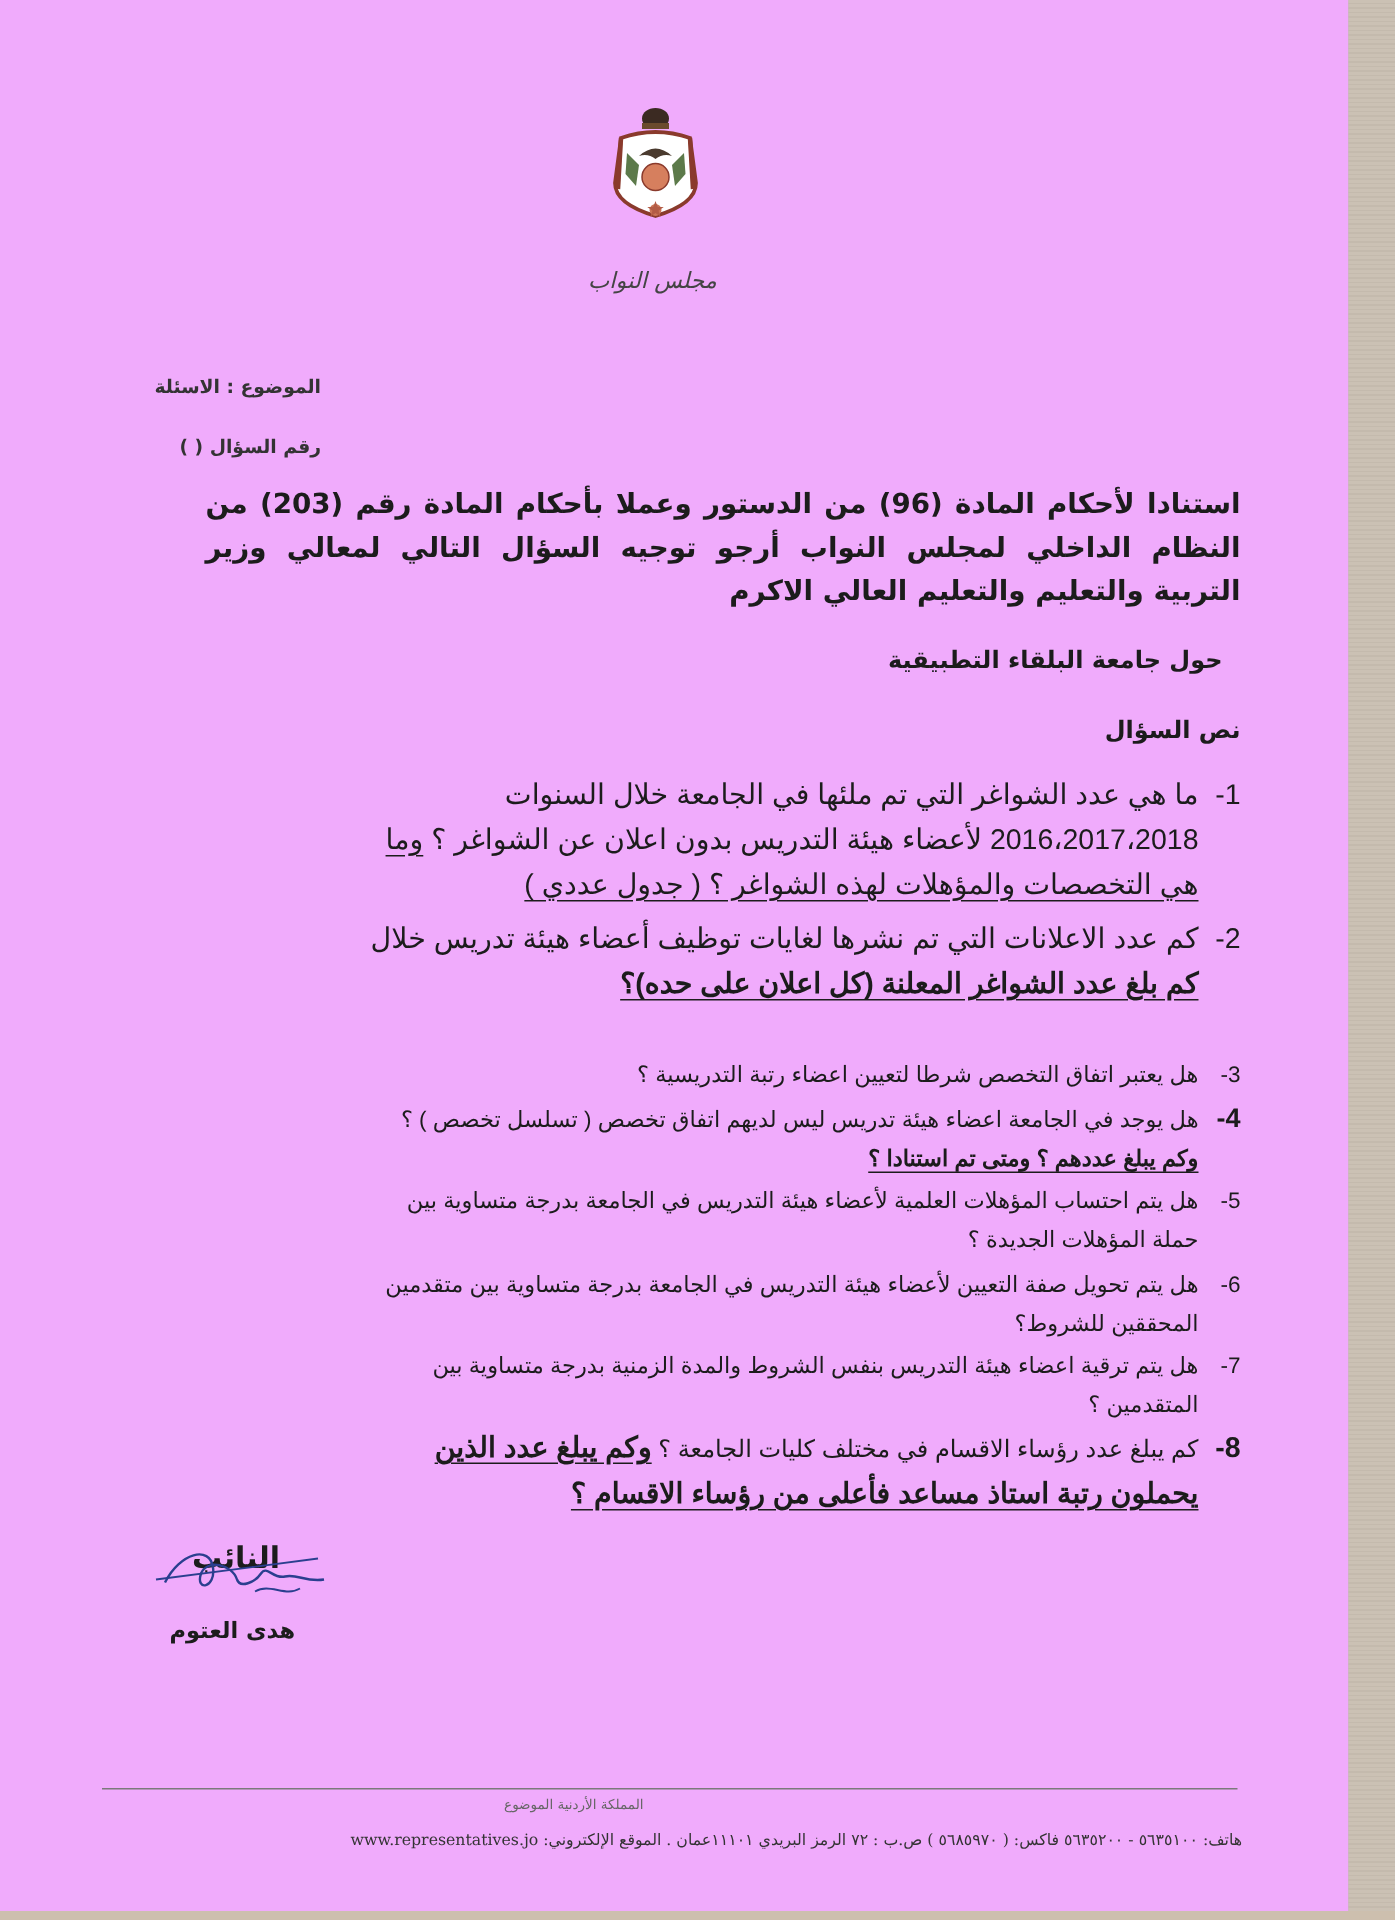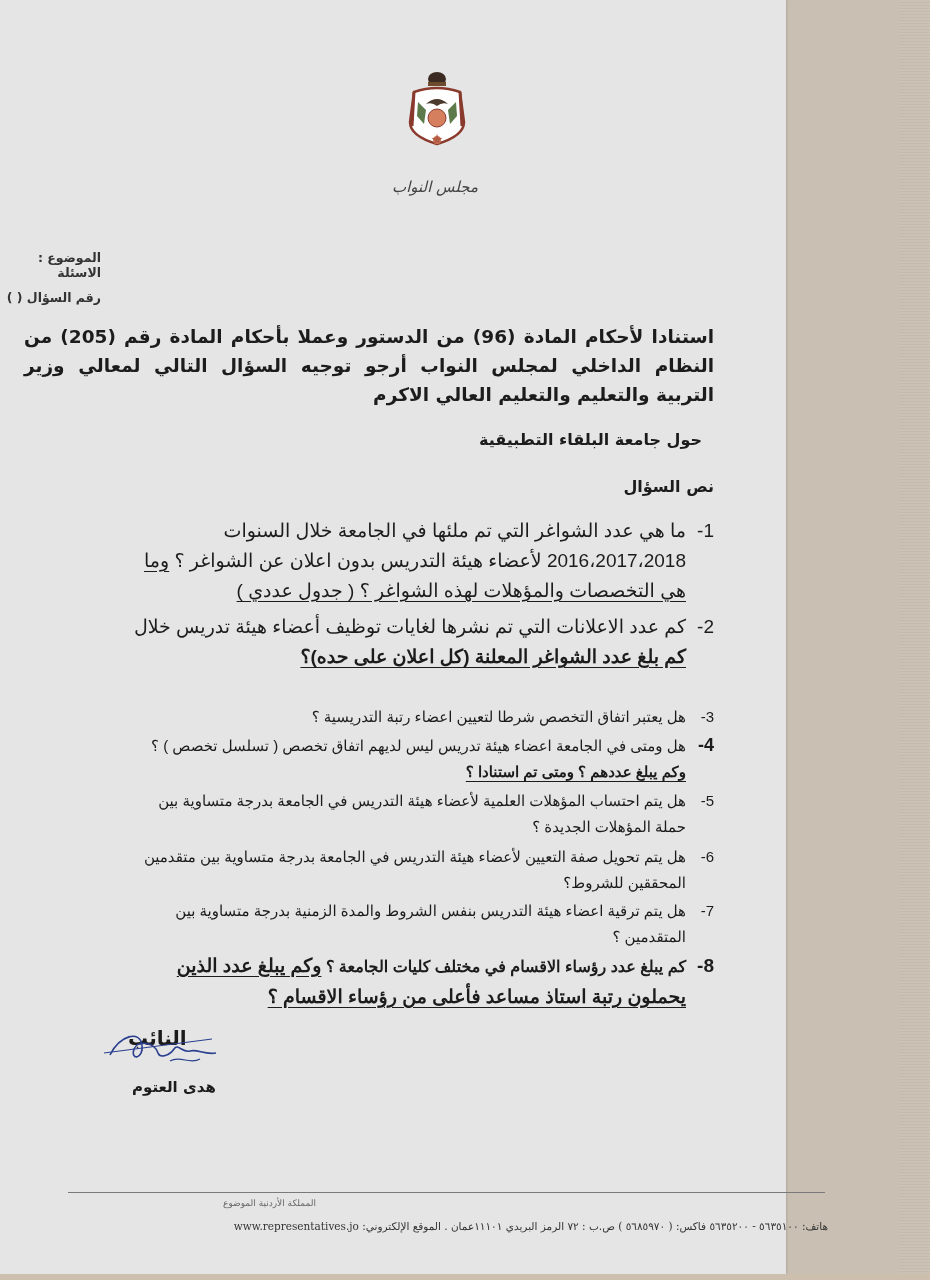--- a/index.html
+++ b/index.html
@@ -5,22 +5,22 @@
     html, body { margin: 0; padding: 0; }
     body {
       width: 930px; height: 1280px; overflow: hidden;
       background: #c9bfb2;
       font-family: "DejaVu Sans", "Liberation Sans", sans-serif;
       color: #1c1c1c;
       position: relative;
     }
     .paper {
       position: absolute; left: 0; top: 0;
-      width: 786px; height: 1274px;
-      background: #e5e5e5;
+      width: 899px; height: 1274px;
+      background: #f0abfc;
       box-shadow: 1px 0 2px rgba(0,0,0,0.12);
     }
     .edge {
       position: absolute; left: 899px; top: 0; width: 31px; height: 1280px;
       background: repeating-linear-gradient(180deg, #cbc1b4 0px, #cbc1b4 2px, #c4baad 2px, #c4baad 3px);
     }
     .bottom-strip {
       position: absolute; left: 0; top: 1274px; width: 930px; height: 6px; background: #cdbfae;
     }
     .abs { position: absolute; }
@@ -60,21 +60,21 @@
     .q-lg { font-size: 19px; line-height: 30px; }
     .q-sm { font-size: 15px; line-height: 26px; }
     .indent { padding-right: 28px; display: block; }
     .u { text-decoration: underline; text-underline-offset: 4px; }
     .b { font-weight: bold; }
 
     .signature-mark {
       left: 100px; top: 1025px; width: 120px; height: 45px;
     }
     .signer-title { left: 128px; top: 1026px; font-size: 20px; font-weight: bold; }
-    .signer-name { left: 132px; top: 1078px; font-size: 15px; font-weight: bold; }
+    .signer-name { left: 113px; top: 1078px; font-size: 15px; font-weight: bold; }
 
     .footer-rule { left: 68px; top: 1192px; width: 757px; height: 1px; background: #7a7a7a; }
     .footer-script {
       right: 470px; top: 1198px; font-size: 9px; color: #666; font-family: "DejaVu Serif", serif;
     }
     .footer-contact {
       left: 118px; top: 1220px; width: 710px; font-size: 10.5px; color: #333;
       font-family: "DejaVu Serif", serif; text-align: right; white-space: nowrap;
     }
     .footer-contact .url { direction: ltr; unicode-bidi: embed; }
@@ -104,21 +104,21 @@
       <circle cx="33" cy="70" r="4" fill="#c97456"></circle>
       <path d="M33 64 L34.5 68 L38.5 68 L35 70.5 L36.5 74.5 L33 72 L29.5 74.5 L31 70.5 L27.5 68 L31.5 68 Z" fill="#b35c45"></path>
     </svg>
   </div>
 
   <div class="abs parliament-script rtl">مجلس النواب</div>
 
   <div class="abs subject rtl">الموضوع : الاسئلة</div>
   <div class="abs qnum rtl">رقم السؤال (      )</div>
 
-  <div class="abs intro rtl">استنادا لأحكام المادة (96) من الدستور وعملا بأحكام المادة رقم (205) من النظام الداخلي لمجلس النواب أرجو توجيه السؤال التالي لمعالي وزير التربية والتعليم والتعليم العالي الاكرم</div>
+  <div class="abs intro rtl">استنادا لأحكام المادة (96) من الدستور وعملا بأحكام المادة رقم (203) من النظام الداخلي لمجلس النواب أرجو توجيه السؤال التالي لمعالي وزير التربية والتعليم والتعليم العالي الاكرم</div>
 
   <div class="abs about rtl">حول جامعة البلقاء التطبيقية</div>
   <div class="abs qtext-h rtl">نص السؤال</div>
 
   <div class="abs q q-lg rtl" style="top:516px;">
     <div>
       <span class="num">1-</span><span>ما هي عدد الشواغر التي تم ملئها في الجامعة خلال السنوات</span>
     </div>
     <div class="indent">
       <span>2016،2017،2018 لأعضاء هيئة التدريس بدون اعلان عن الشواغر ؟ </span><span class="u">وما</span>
@@ -136,21 +136,21 @@
       <span class="u b">كم بلغ عدد الشواغر المعلنة (كل اعلان على حده)؟</span>
     </div>
   </div>
 
   <div class="abs q q-sm rtl" style="top:704px;">
     <span class="num">3-</span><span>هل يعتبر اتفاق التخصص شرطا لتعيين اعضاء رتبة التدريسية ؟</span>
   </div>
 
   <div class="abs q q-sm rtl" style="top:732px;">
     <div>
-      <span class="num b" style="font-size:18px;">4-</span><span>هل ومتى في الجامعة اعضاء هيئة تدريس ليس لديهم اتفاق تخصص ( تسلسل تخصص ) ؟</span>
+      <span class="num b" style="font-size:18px;">4-</span><span>هل يوجد في الجامعة اعضاء هيئة تدريس ليس لديهم اتفاق تخصص ( تسلسل تخصص ) ؟</span>
     </div>
     <div class="indent">
       <span class="u b">وكم يبلغ عددهم ؟ ومتى تم استنادا ؟</span>
     </div>
   </div>
 
   <div class="abs q q-sm rtl" style="top:788px;">
     <div>
       <span class="num">5-</span><span>هل يتم احتساب المؤهلات العلمية لأعضاء هيئة التدريس في الجامعة بدرجة متساوية بين</span>
     </div>
@@ -166,21 +166,21 @@
 
   <div class="abs q q-sm rtl" style="top:898px;">
     <div>
       <span class="num">7-</span><span>هل يتم ترقية اعضاء هيئة التدريس بنفس الشروط والمدة الزمنية بدرجة متساوية بين</span>
     </div>
     <div class="indent"><span>المتقدمين ؟</span></div>
   </div>
 
   <div class="abs q q-lg rtl" style="top:951px;">
     <div>
-      <span class="num b">8-</span><span style="font-size:16px;font-weight:bold;">كم يبلغ عدد رؤساء الاقسام في مختلف كليات الجامعة ؟ </span><span class="u b">وكم يبلغ عدد الذين</span>
+      <span class="num b">8-</span><span style="font-size:16px;">كم يبلغ عدد رؤساء الاقسام في مختلف كليات الجامعة ؟ </span><span class="u b">وكم يبلغ عدد الذين</span>
     </div>
     <div class="indent">
       <span class="u b">يحملون رتبة استاذ مساعد فأعلى من رؤساء الاقسام  ؟</span>
     </div>
   </div>
 
   <div class="abs signer-title rtl">النائب</div>
   <div class="abs signature-mark">
     <svg width="120" height="45" viewBox="0 0 120 45">
       <path d="M10 30 C20 10 40 5 42 20 C44 34 30 36 34 24 C38 14 55 18 58 28 C60 34 70 30 74 24 C78 18 82 28 90 26 C98 24 104 30 116 28" fill="none" stroke="#2a3f8f" stroke-width="1.6"></path>

